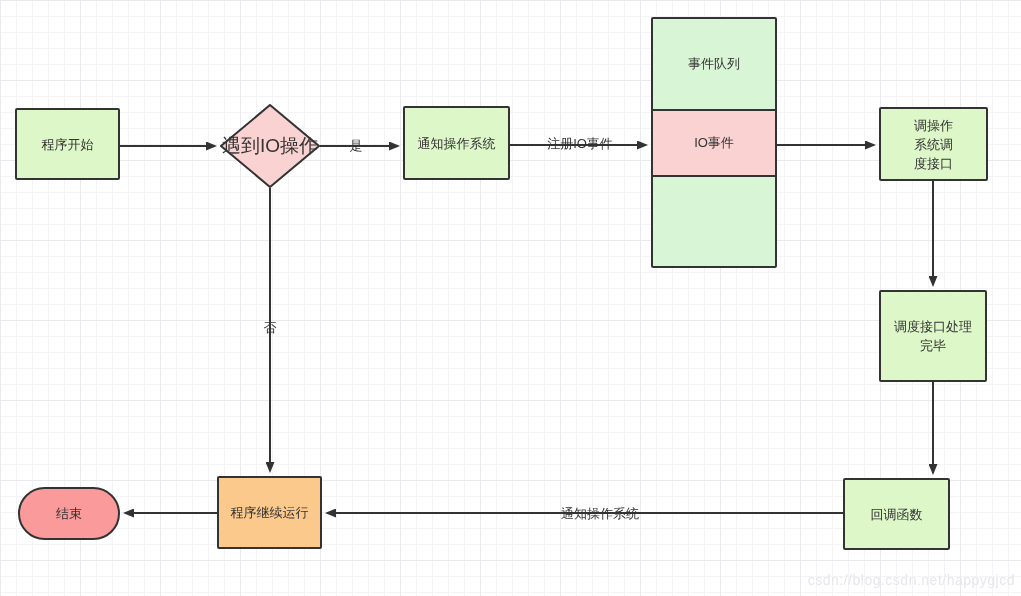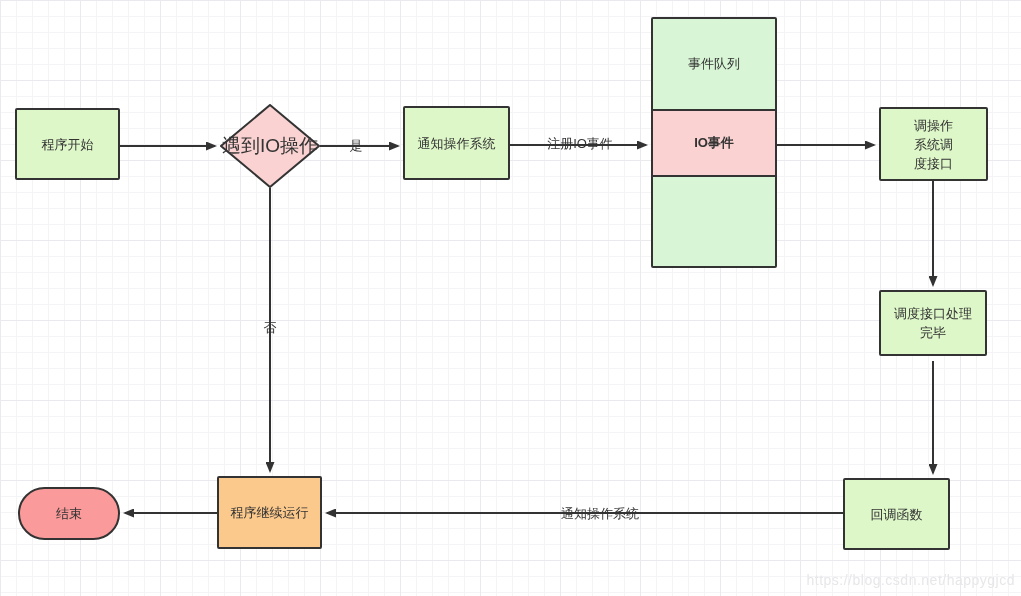--- a/index.html
+++ b/index.html
@@ -37,21 +37,21 @@
     border:2px solid #333;border-radius:2px;
     display:flex;flex-direction:column;
   }
   .queue .sect{
     display:flex;align-items:center;justify-content:center;
     font-size:13px;color:#333;
   }
   .queue .sect.qgreen{background:#d8f5d5;}
   .queue .sect.qpink{
     background:#fad2d2;
-    border-top:2px solid #333;border-bottom:2px solid #333;font-weight:bold;
+    border-top:2px solid #333;border-bottom:2px solid #333;
   }
   .diamond{position:absolute;}
   .diamond .dlabel{
     position:absolute;left:0;top:0;right:0;bottom:0;
     display:flex;align-items:center;justify-content:center;
     font-size:19px;color:#333;
   }
   .edge-label{
     position:absolute;
     font-size:13px;color:#333;
@@ -109,36 +109,36 @@
     <div class="sect qpink" style="height:68px;box-sizing:border-box;">
       <span>IO事件</span>
     </div>
     <div class="sect qgreen" style="flex:1;"></div>
   </div>
 
   <div class="node green" style="left:879px;top:107px;width:109px;height:74px;padding:0 27px;font-family:Liberation Serif, serif;">
     <span>调操作系统调度接口</span>
   </div>
 
-  <div class="node green" style="left:879px;top:290px;width:108px;height:66px;padding:0 11px;">
+  <div class="node green" style="left:879px;top:290px;width:108px;height:92px;padding:0 11px;">
     <span>调度接口处理完毕</span>
   </div>
 
   <div class="node green" style="left:843px;top:478px;width:107px;height:72px;">
     <span>回调函数</span>
   </div>
 
   <div class="node orange" style="left:217px;top:476px;width:105px;height:73px;">
     <span>程序继续运行</span>
   </div>
 
   <div class="node stadium" style="left:18px;top:487px;width:102px;height:53px;">
     <span>结束</span>
   </div>
 
   <div class="edge-label" style="left:356px;top:146px;">是</div>
   <div class="edge-label" style="left:580px;top:144px;">注册IO事件</div>
   <div class="edge-label" style="left:270px;top:328px;">否</div>
   <div class="edge-label" style="left:600px;top:514px;">通知操作系统</div>
 
-  <div class="watermark">https://blog.csdn.net/happygjcd</div>
+  <div class="watermark">csdn://blog.csdn.net/happygjcd</div>
 
 </div>
 
 </body></html>

